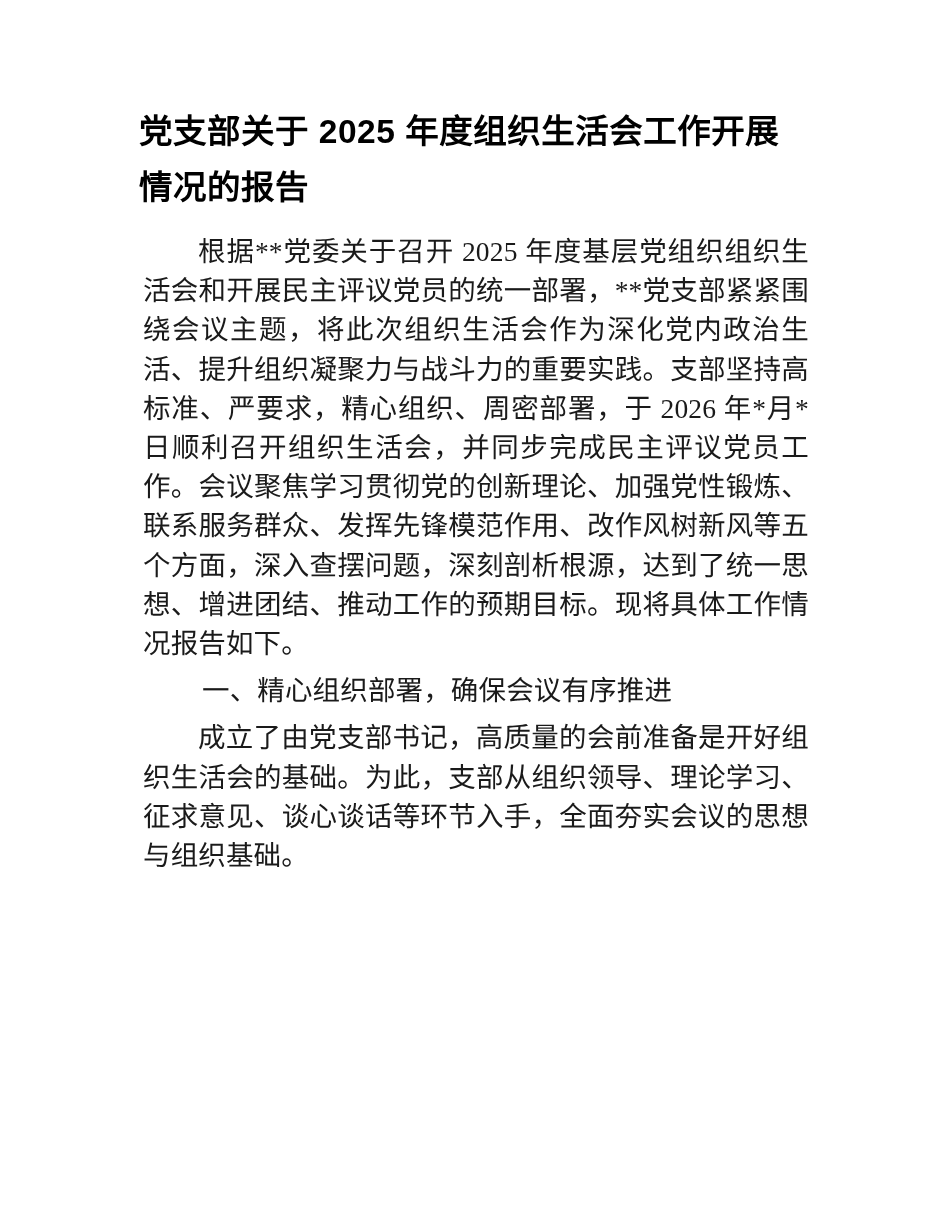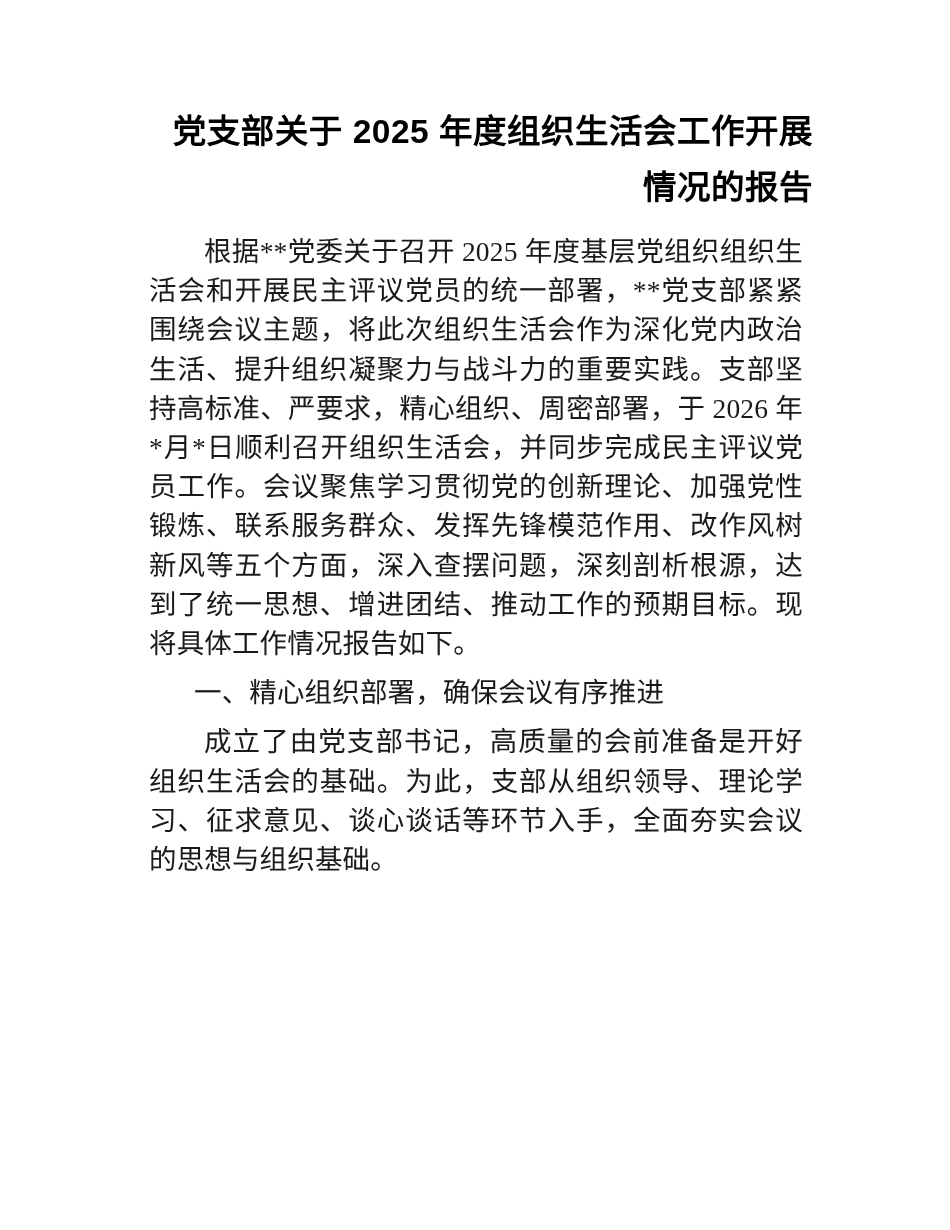--- a/index.html
+++ b/index.html
@@ -21,49 +21,49 @@
     position: absolute;
     left: 139px;
     top: 104px;
     width: 674px;
   }
   .doc-title {
     font-family: "Liberation Sans", "DejaVu Sans", sans-serif;
     font-weight: 700;
     font-size: 33.5px;
     line-height: 56px;
-    text-align: right;
+    text-align: left;
     color: #000000;
     letter-spacing: 0.5px;
     margin: 0 0 16px 0;
     word-break: break-all;
   }
   .para {
     font-family: "Liberation Serif", "DejaVu Serif", serif;
     font-size: 27.5px;
     line-height: 39.2px;
     color: #1a1a1a;
     text-align: justify;
     text-justify: inter-ideograph;
     text-indent: 2em;
-    margin: 10px;
+    margin: 4px;
     word-break: break-all;
     letter-spacing: 0.15px;
   }
   .para + .para {
     margin-top: 0px;
   }
   .section-heading {
     font-family: "Liberation Serif", "DejaVu Serif", serif;
     font-size: 27.5px;
     line-height: 39.2px;
     color: #1a1a1a;
     text-align: left;
     text-indent: 2em;
-    margin: 0;
+    margin: 8px;
     word-break: break-all;
     letter-spacing: 0.15px;
   }
 </style>
 </head>
 <body>
 
 <div class="page">
   <div class="doc-body">
 

